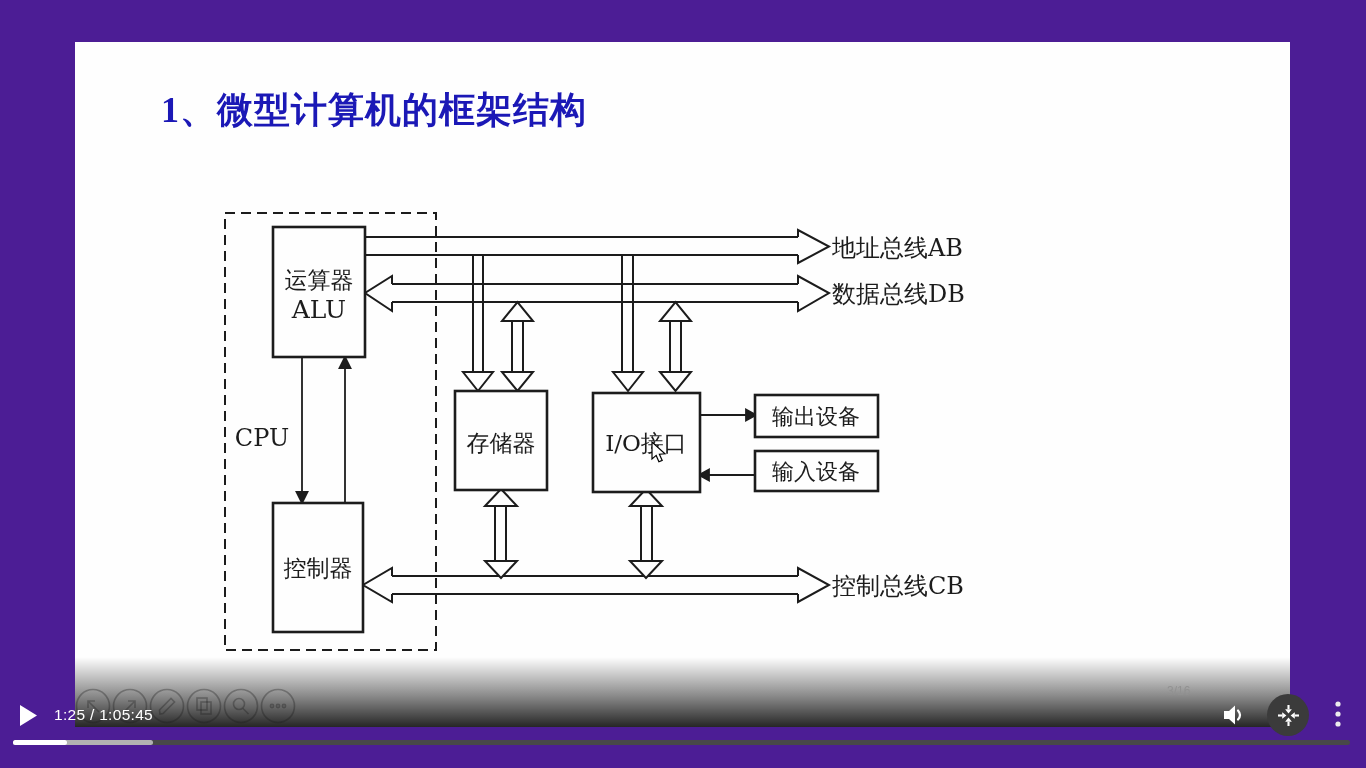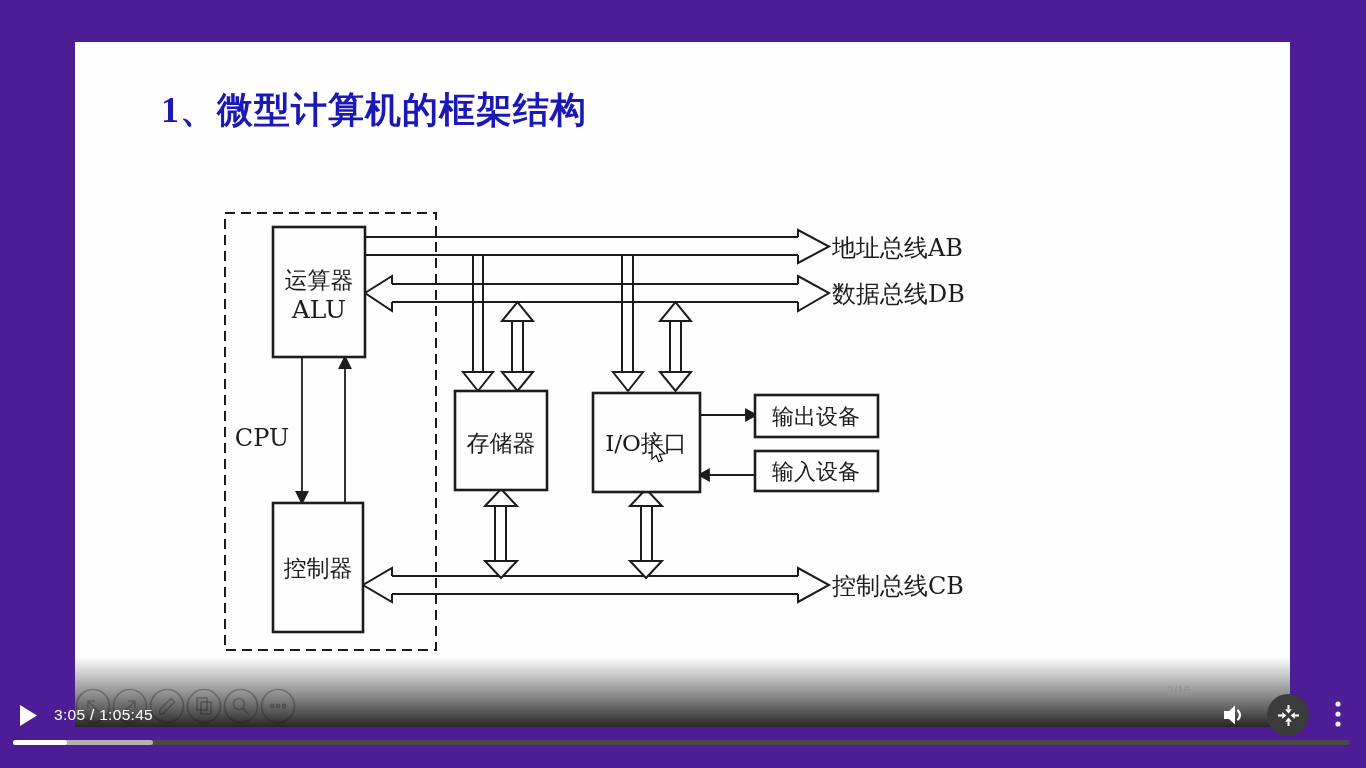--- a/index.html
+++ b/index.html
@@ -171,21 +171,21 @@
           <circle cx="203" cy="20" r="1.6"></circle>
           <circle cx="209" cy="20" r="1.6"></circle>
       </g>
     </g>
   </svg>
 
   <svg class="play-btn" viewBox="0 0 17 21">
     <polygon points="0,0 17,10.5 0,21" fill="#fff"></polygon>
   </svg>
 
-  <div class="time">3:05 / 1:05:45</div>
+  <div class="time">1:25 / 1:05:45</div>
 
   <div class="counter">3/16</div>
 
   <svg class="volume-btn" viewBox="0 0 26 26">
     <g>
       <polygon points="3,9 8,9 14,3.5 14,22.5 8,17 3,17" fill="#fff"></polygon>
       <path d="M17 8.5 Q21 13 17 17.5" stroke="#fff" stroke-width="2.2" fill="none" stroke-linecap="round"></path>
     </g>
   </svg>
 

